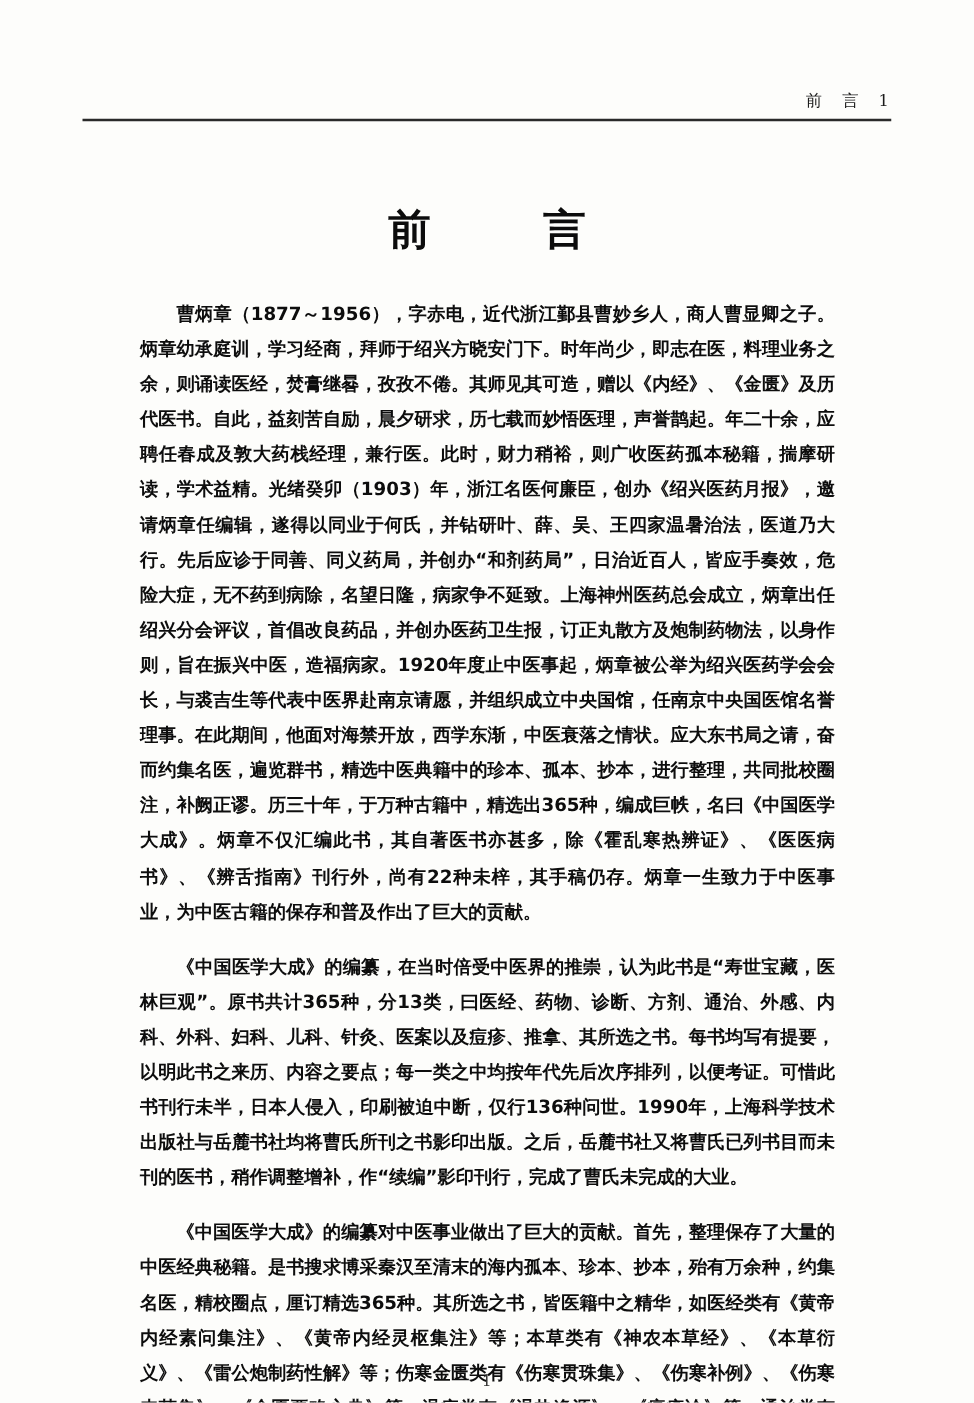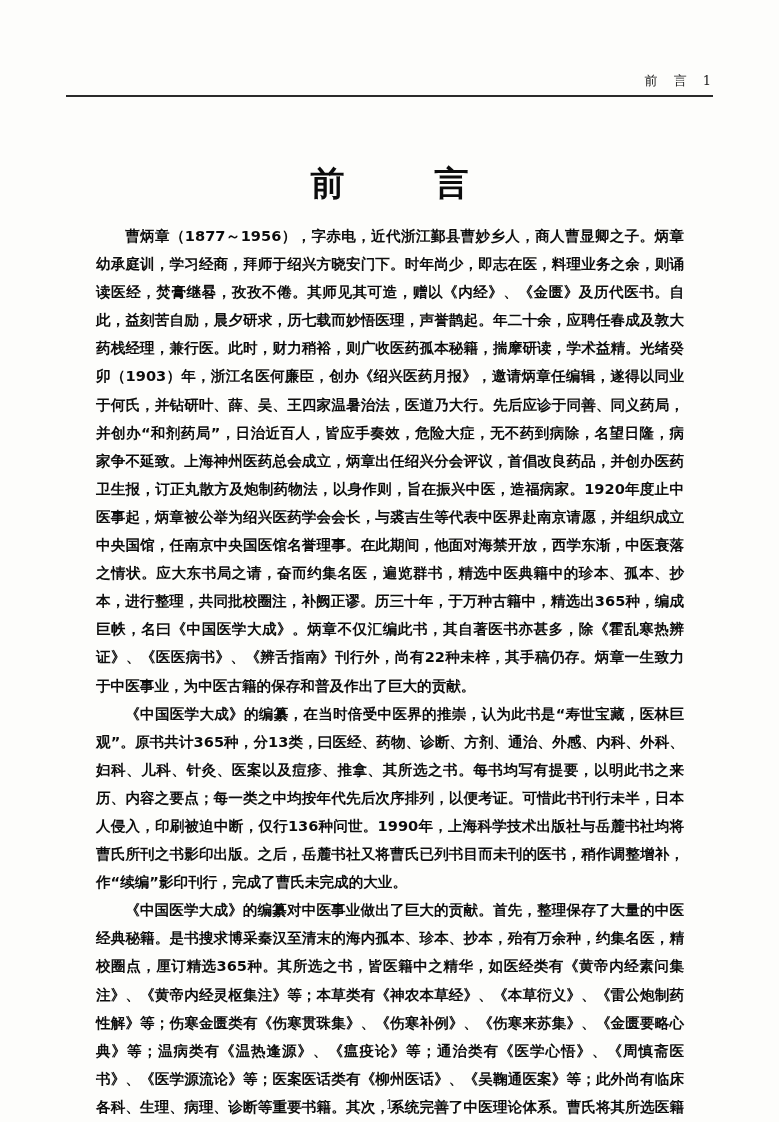--- a/index.html
+++ b/index.html
@@ -70,21 +70,21 @@
     top: 222px;
     width: 588px;
     font-size: 14.6px;
     line-height: 28.1px;
     text-align: justify;
     text-justify: inter-ideograph;
     color: #0d0d0d;
     font-weight: 600;
   }
   .body-text p {
-    margin: 0;
+    margin: 16px;
     text-indent: 2em;
   }
   .footer {
     position: absolute;
     left: 0;
     top: 1098px;
     width: 779px;
     text-align: center;
     font-size: 12px;
     color: #333;

